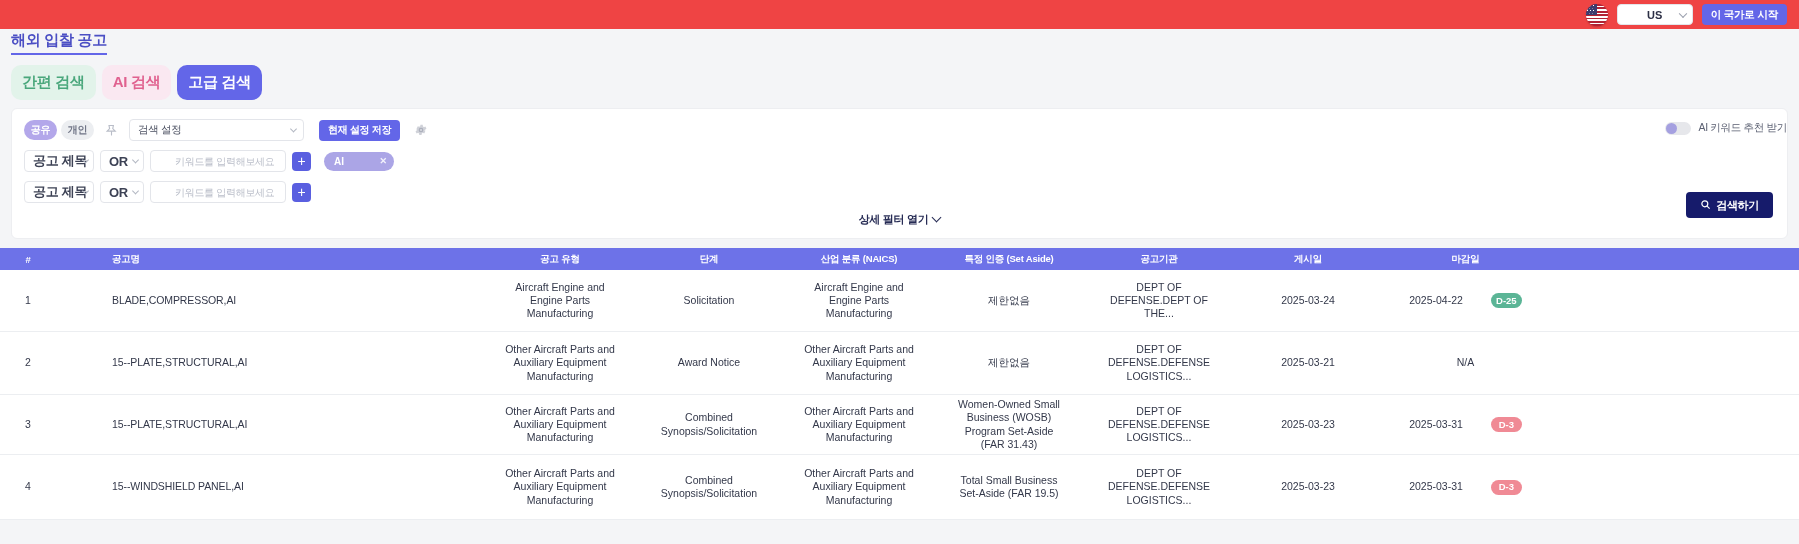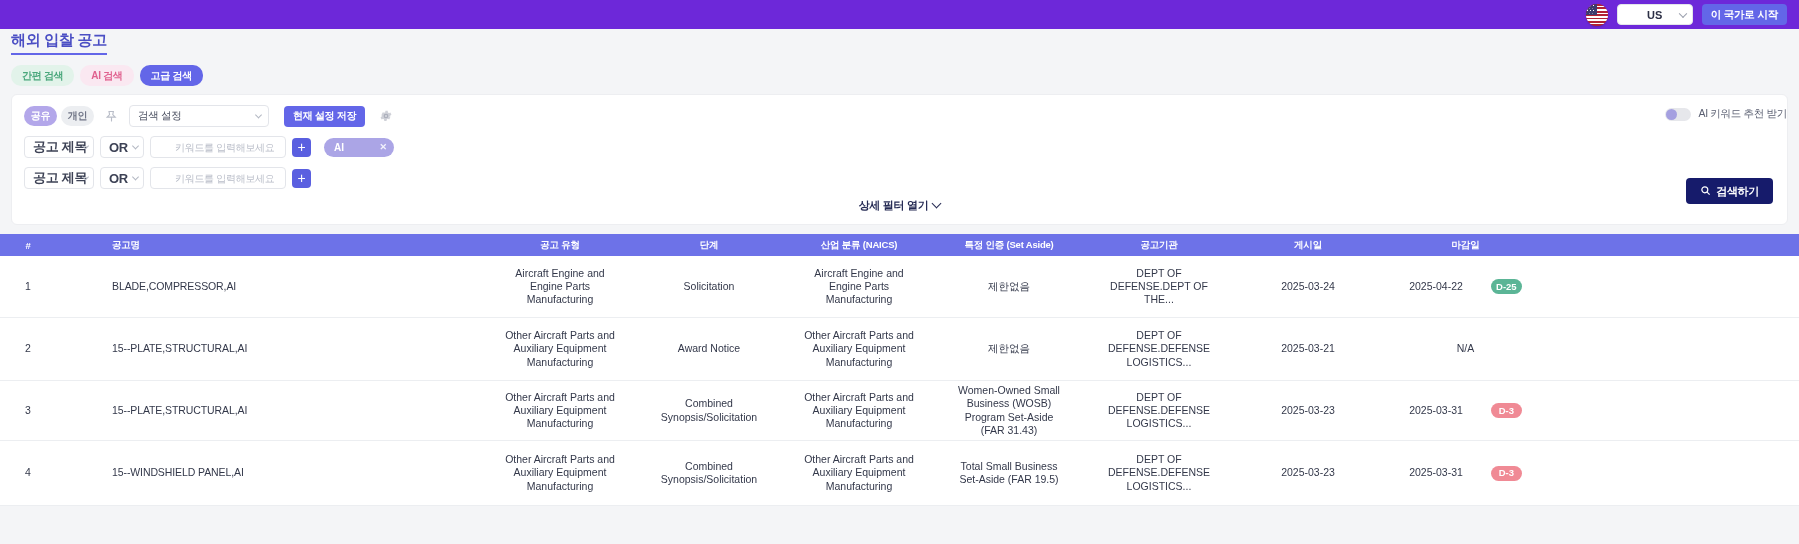--- a/index.html
+++ b/index.html
@@ -6,21 +6,21 @@
   html, body {
     width: 1799px; height: 544px;
     background: #f4f5f7;
     font-family: "Liberation Sans", sans-serif;
     overflow: hidden;
   }
 
   
   .topbar {
     height: 29px;
-    background: #6d28d9;
+    background: #ef4444;
     display: flex;
     align-items: center;
     justify-content: flex-end;
     padding-right: 12px;
     gap: 9px;
   }
   .flag {
     width: 22px; height: 22px; border-radius: 50%;
     overflow: hidden; position: relative; flex: 0 0 auto;
     box-shadow: 0 1px 2px rgba(0,0,0,.2);
@@ -88,23 +88,23 @@
     color: #4b4fc4;
     padding-bottom: 3px;
     border-bottom: 2.5px solid #6366e8;
     letter-spacing: -.3px;
   }
   .tabs {
     display: flex; gap: 6px;
     margin-top: 10px;
   }
   .tab {
-    height: 21px;
+    height: 35px;
     border-radius: 10px;
-    font-size: 10px; font-weight: bold;
+    font-size: 15px; font-weight: bold;
     padding: 0 11px;
     display: flex; align-items: center;
     letter-spacing: -.3px;
   }
   .tab.simple { background: #e2f3ea; color: #4aa77c; }
   .tab.ai     { background: #fae8f1; color: #e0618f; }
   .tab.adv    { background: #6366e8; color: #fff; }
 
   
   .panel {
@@ -124,21 +124,21 @@
     height: 20px; min-width: 33px;
     border-radius: 10px;
     font-size: 10px; font-weight: bold;
     display: flex; align-items: center; justify-content: center;
     letter-spacing: -.3px;
   }
   .seg-btn.on  { background: #b3a7ea; color: #fff; }
   .seg-btn.off { background: #eceef1; color: #6f7486; }
   .pin-icon { margin: 0 3px; display: flex; align-items: center; }
   .setting-select {
-    width: 140px; height: 22px;
+    width: 175px; height: 22px;
     background: #fff;
     border: 1px solid #e3e5ea;
     border-radius: 4px;
     position: relative;
     display: flex; align-items: center;
     padding-left: 8px;
     font-size: 10.5px; color: #4a4f60;
     letter-spacing: -.3px;
   }
   .setting-select .chev {

